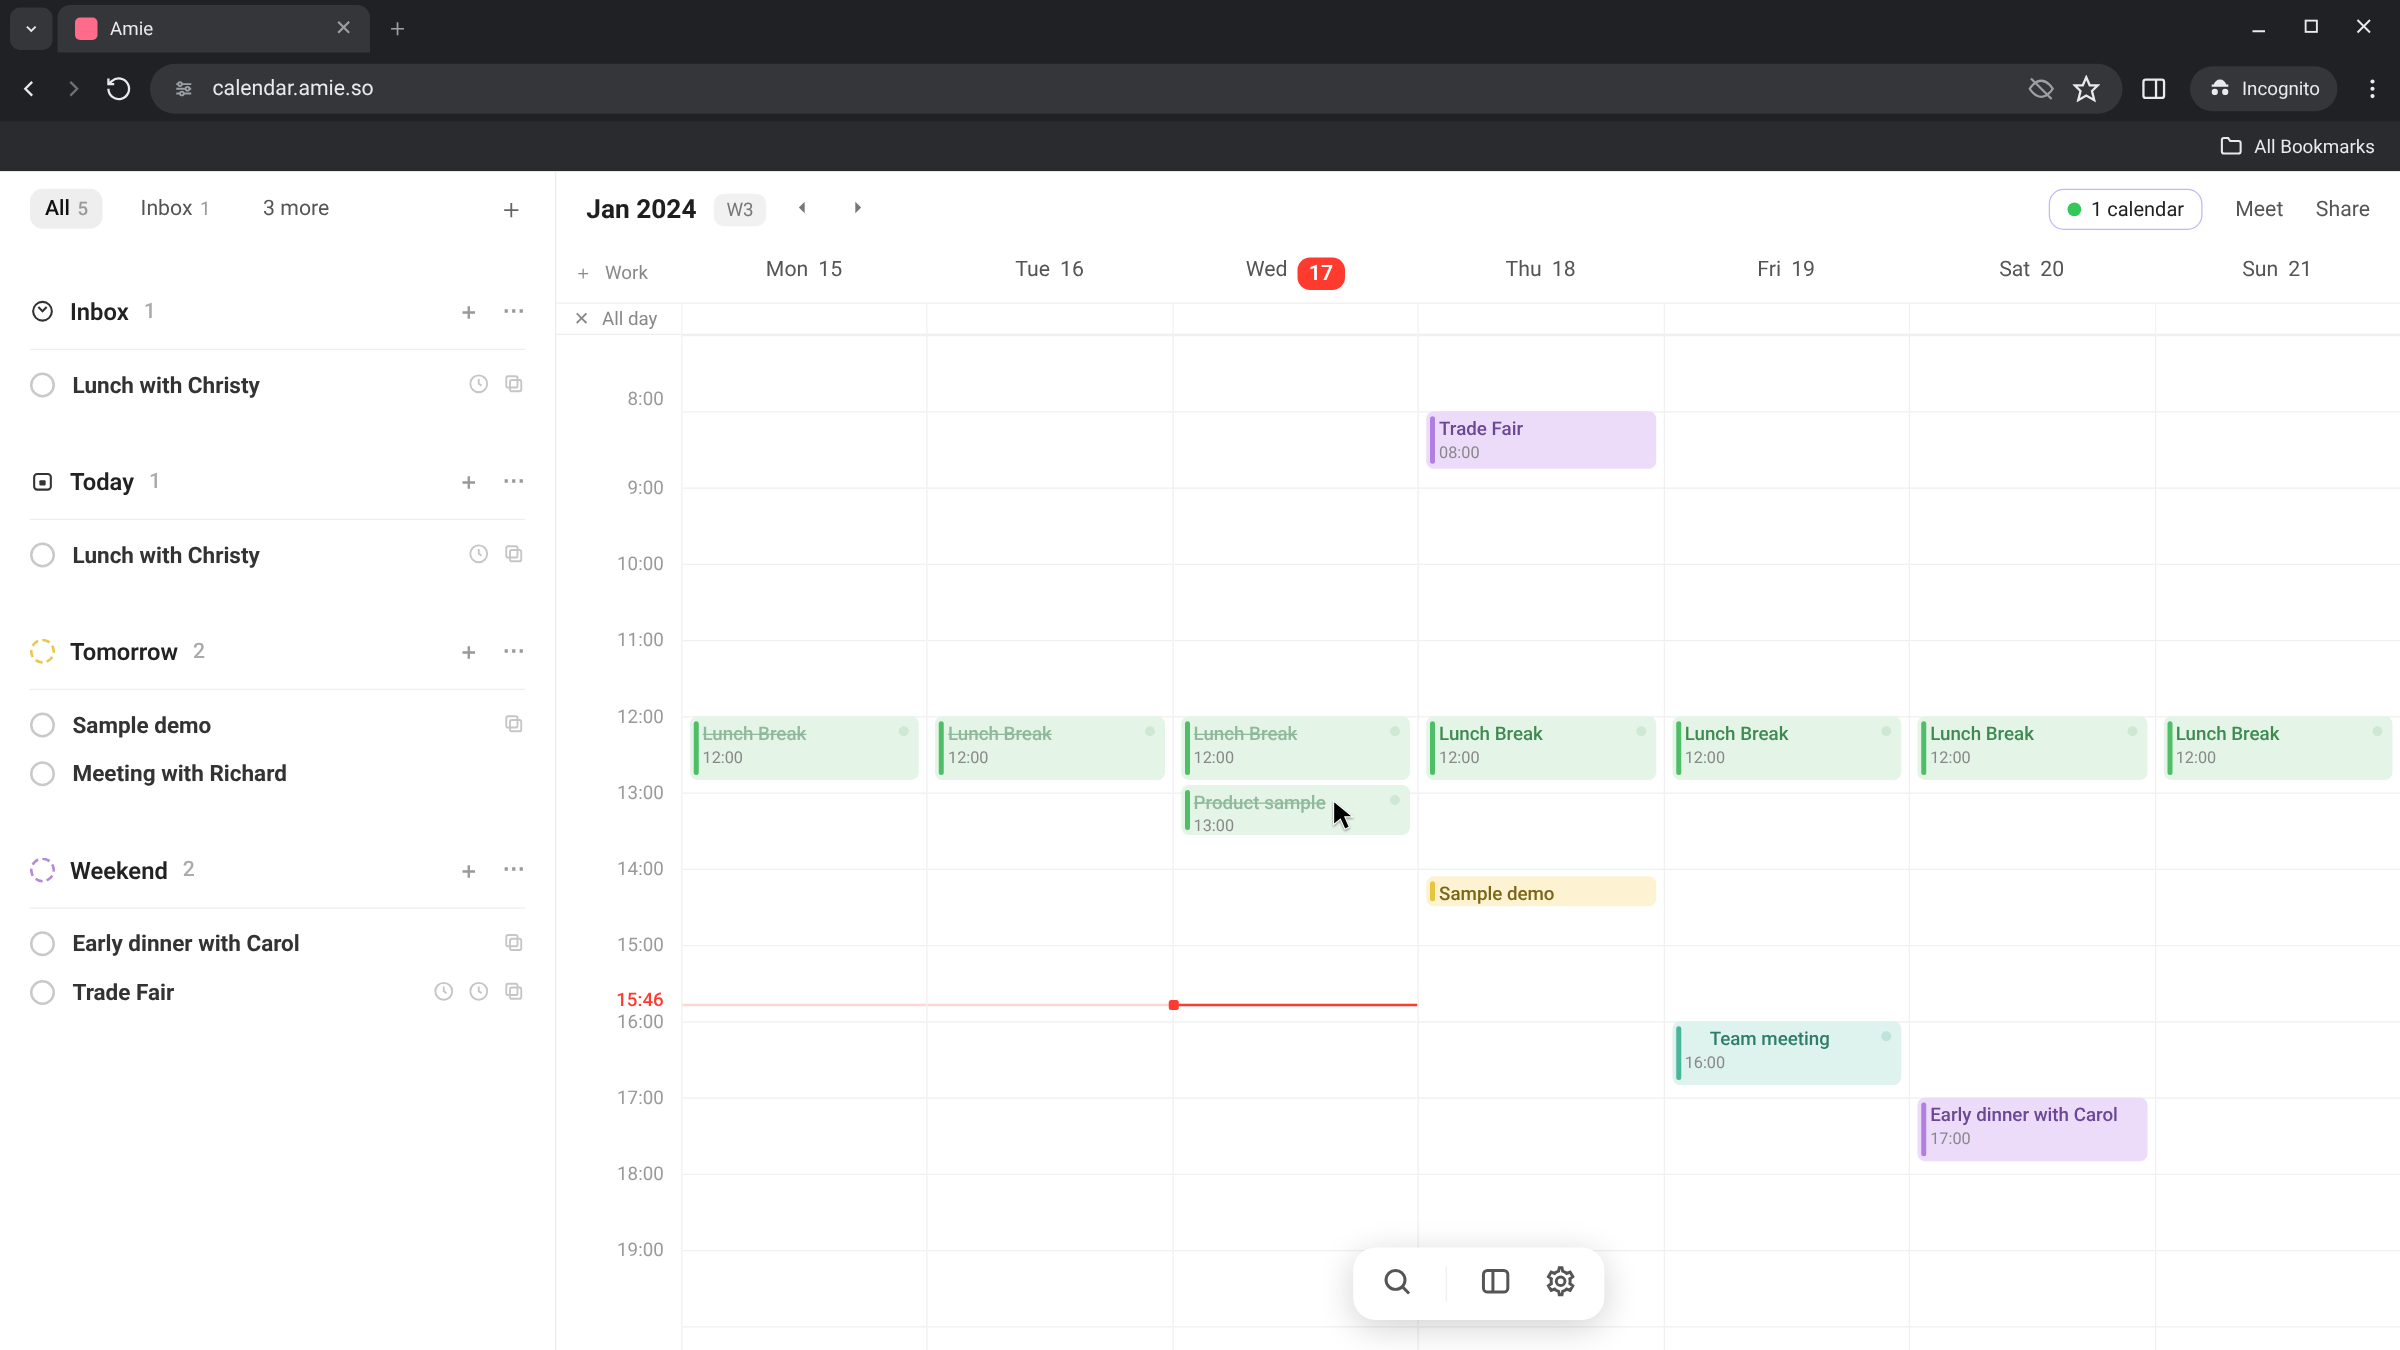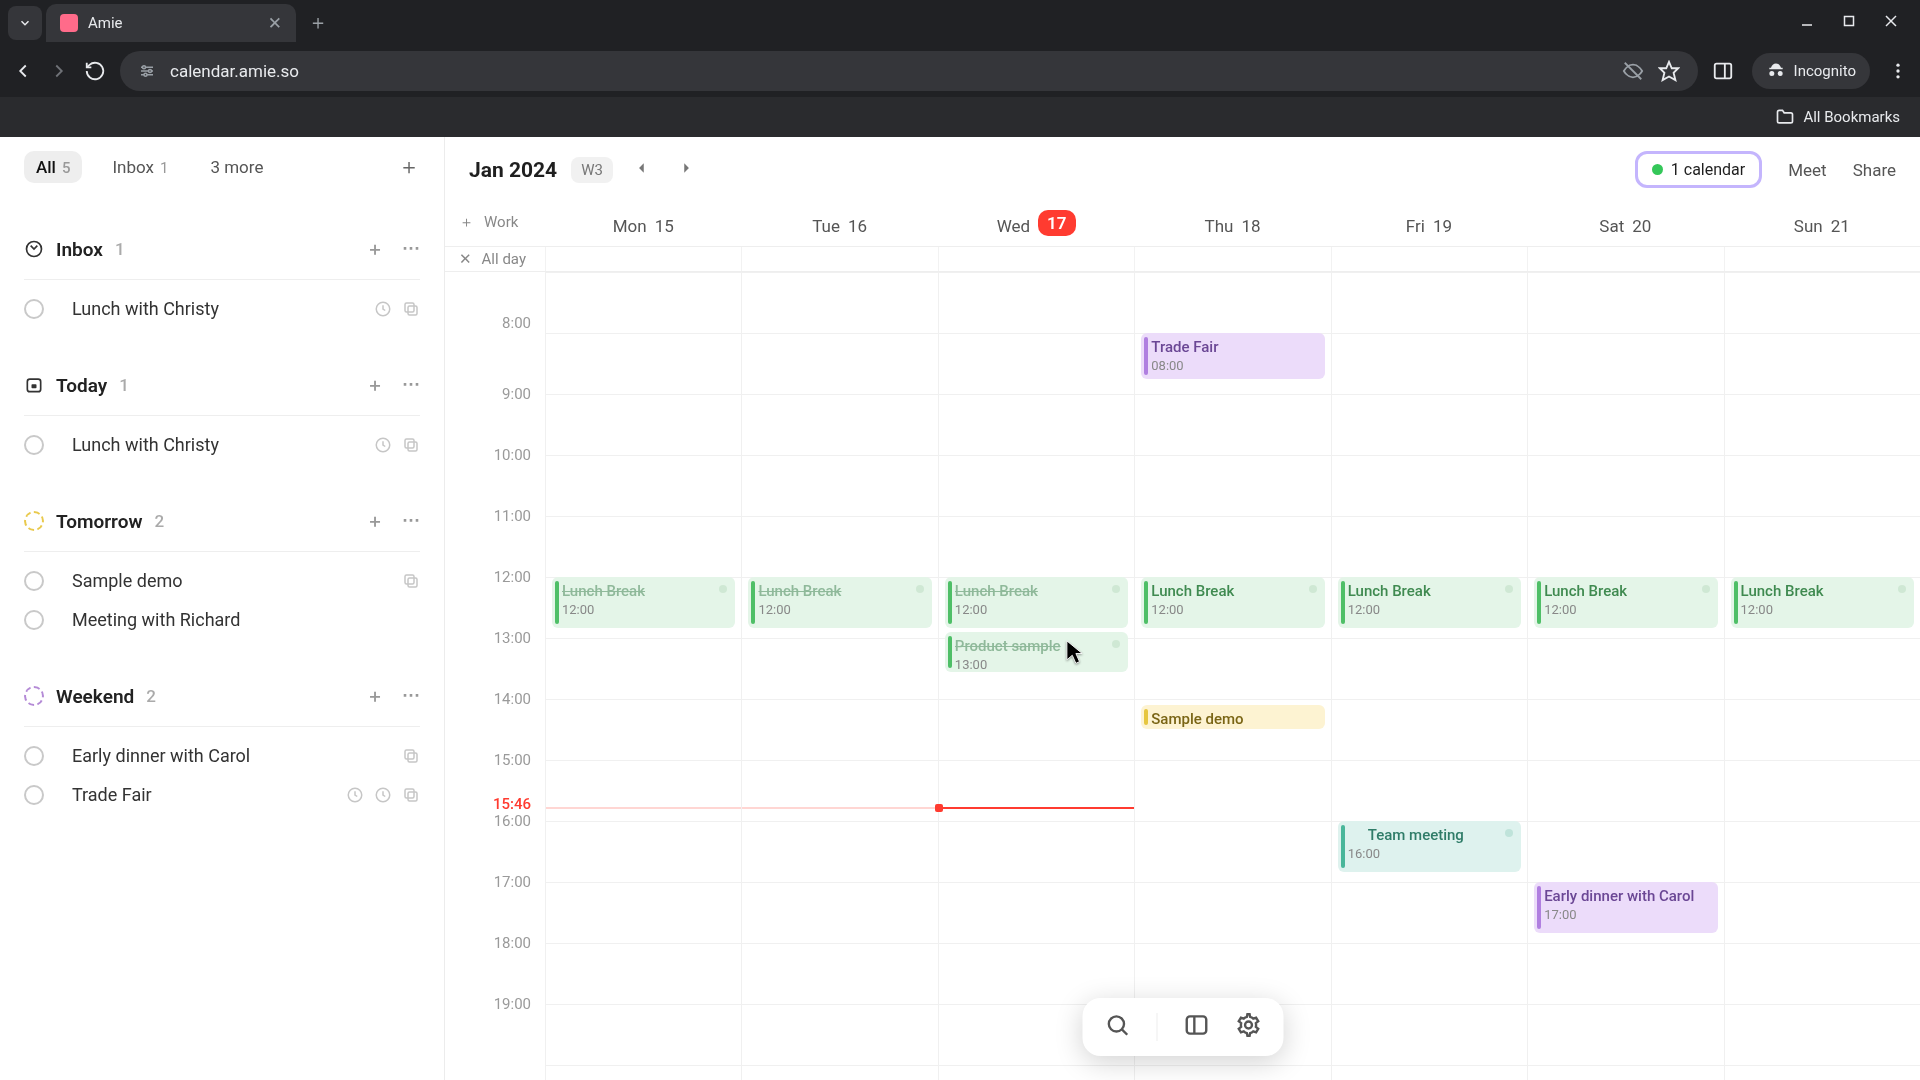--- a/index.html
+++ b/index.html
@@ -38,47 +38,47 @@
   .pill.active { background:#eeeeee; color:#111; font-weight:500; }
   .pill .count { color:#999; font-size:15px; }
   .filters .plus { margin-left:auto; font-size:22px; color:#666; }
 
   .section { margin-top:54px; }
   .section-head { display:flex; align-items:center; gap:12px; font-size:19px; font-weight:600; color:#222; }
   .section-head .count { color:#aaa; font-weight:500; font-size:17px; }
   .section-head .actions { margin-left:auto; display:flex; gap:18px; color:#999; font-size:18px; }
   .section-icon { width:20px; height:20px; display:inline-flex; align-items:center; justify-content:center; }
 
-  .task { display:flex; align-items:center; gap:28px; padding:18px 0 0 0; }
+  .task { display:flex; gap:14px; padding:18px 0 0 0;font-weight:bold; }
   .task .circle { width:20px; height:20px; border:2px solid #c9c9c9; border-radius:50%; flex-shrink:0; }
   .task .title { font-size:18px; color:#333; }
   .task .meta { margin-left:auto; display:flex; gap:10px; color:#c2c2c2; }
   .hr { height:1px; background:#eee; margin-top:18px; }
 
   .dashed-circle { width:20px; height:20px; border:2px dashed #c9c9c9; border-radius:50%; }
   .dashed-circle.yellow { border-color:#e9c94c; }
   .dashed-circle.purple { border-color:#b48ad6; }
 
   
   .main { flex:1; display:flex; flex-direction:column; position:relative; }
   .cal-header { display:flex; align-items:center; gap:14px; padding:14px 24px 10px 24px; }
   .month { font-size:21px; font-weight:700; }
   .weekno { background:#f1f1f1; color:#777; padding:4px 10px; border-radius:8px; font-size:15px; }
   .navarrow { color:#888; padding:4px 8px; }
   .header-right { margin-left:auto; display:flex; align-items:center; gap:26px; }
-  .cal-chip { display:flex; align-items:center; gap:8px; background:#fff; border:3px solid #c4b5fd; padding:6px 14px; border-radius:12px; font-size:16px; }
+  .cal-chip { display:flex; align-items:center; gap:8px; background:#fff; border:1px solid #c4b5fd; padding:6px 14px; border-radius:12px; font-size:16px; }
   .dot-green { width:11px; height:11px; background:#34c759; border-radius:50%; }
   .linkish { font-size:17px; color:#555; }
 
   
   .dayrow { display:flex; border-bottom:1px solid #eee; }
   .gutter { width:100px; display:flex; flex-direction:column; justify-content:center; align-items:flex-start; padding-left:14px; gap:6px; font-size:15px; color:#888; }
   .gutter .addwork { display:flex; align-items:center; gap:10px; color:#888; }
   .daycols { flex:1; display:grid; grid-template-columns: repeat(7, 1fr); }
-  .dayhead { text-align:center; padding:12px 0 10px 0; font-size:17px; color:#666; display:flex; gap:8px; justify-content:center; align-items:flex-end; }
+  .dayhead { text-align:center; padding:12px 0 10px 0; font-size:17px; color:#666; display:flex; gap:8px; justify-content:center; align-items:flex-start; }
   .dayhead .dn { color:#555; }
   .dayhead .dd { color:#555; }
   .dayhead.today .dd { background:#ff3b30; color:#fff; padding:3px 9px; border-radius:10px; font-weight:600; }
 
   .alldayrow { display:flex; border-bottom:1px solid #eee; }
   .alldayrow .gutter2 { width:100px; display:flex; align-items:center; gap:10px; padding-left:14px; font-size:15px; color:#888; }
   .alldayrow .cols { flex:1; display:grid; grid-template-columns:repeat(7,1fr); height:24px; }
   .alldayrow .cell { border-left:1px solid #f2f2f2; }
 
   

